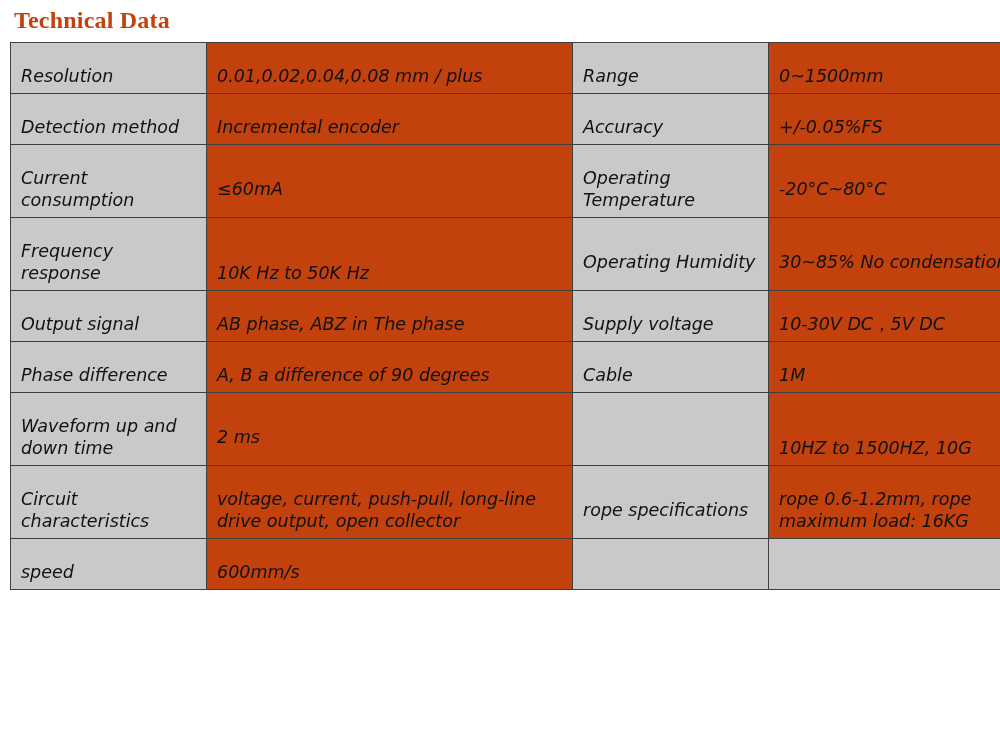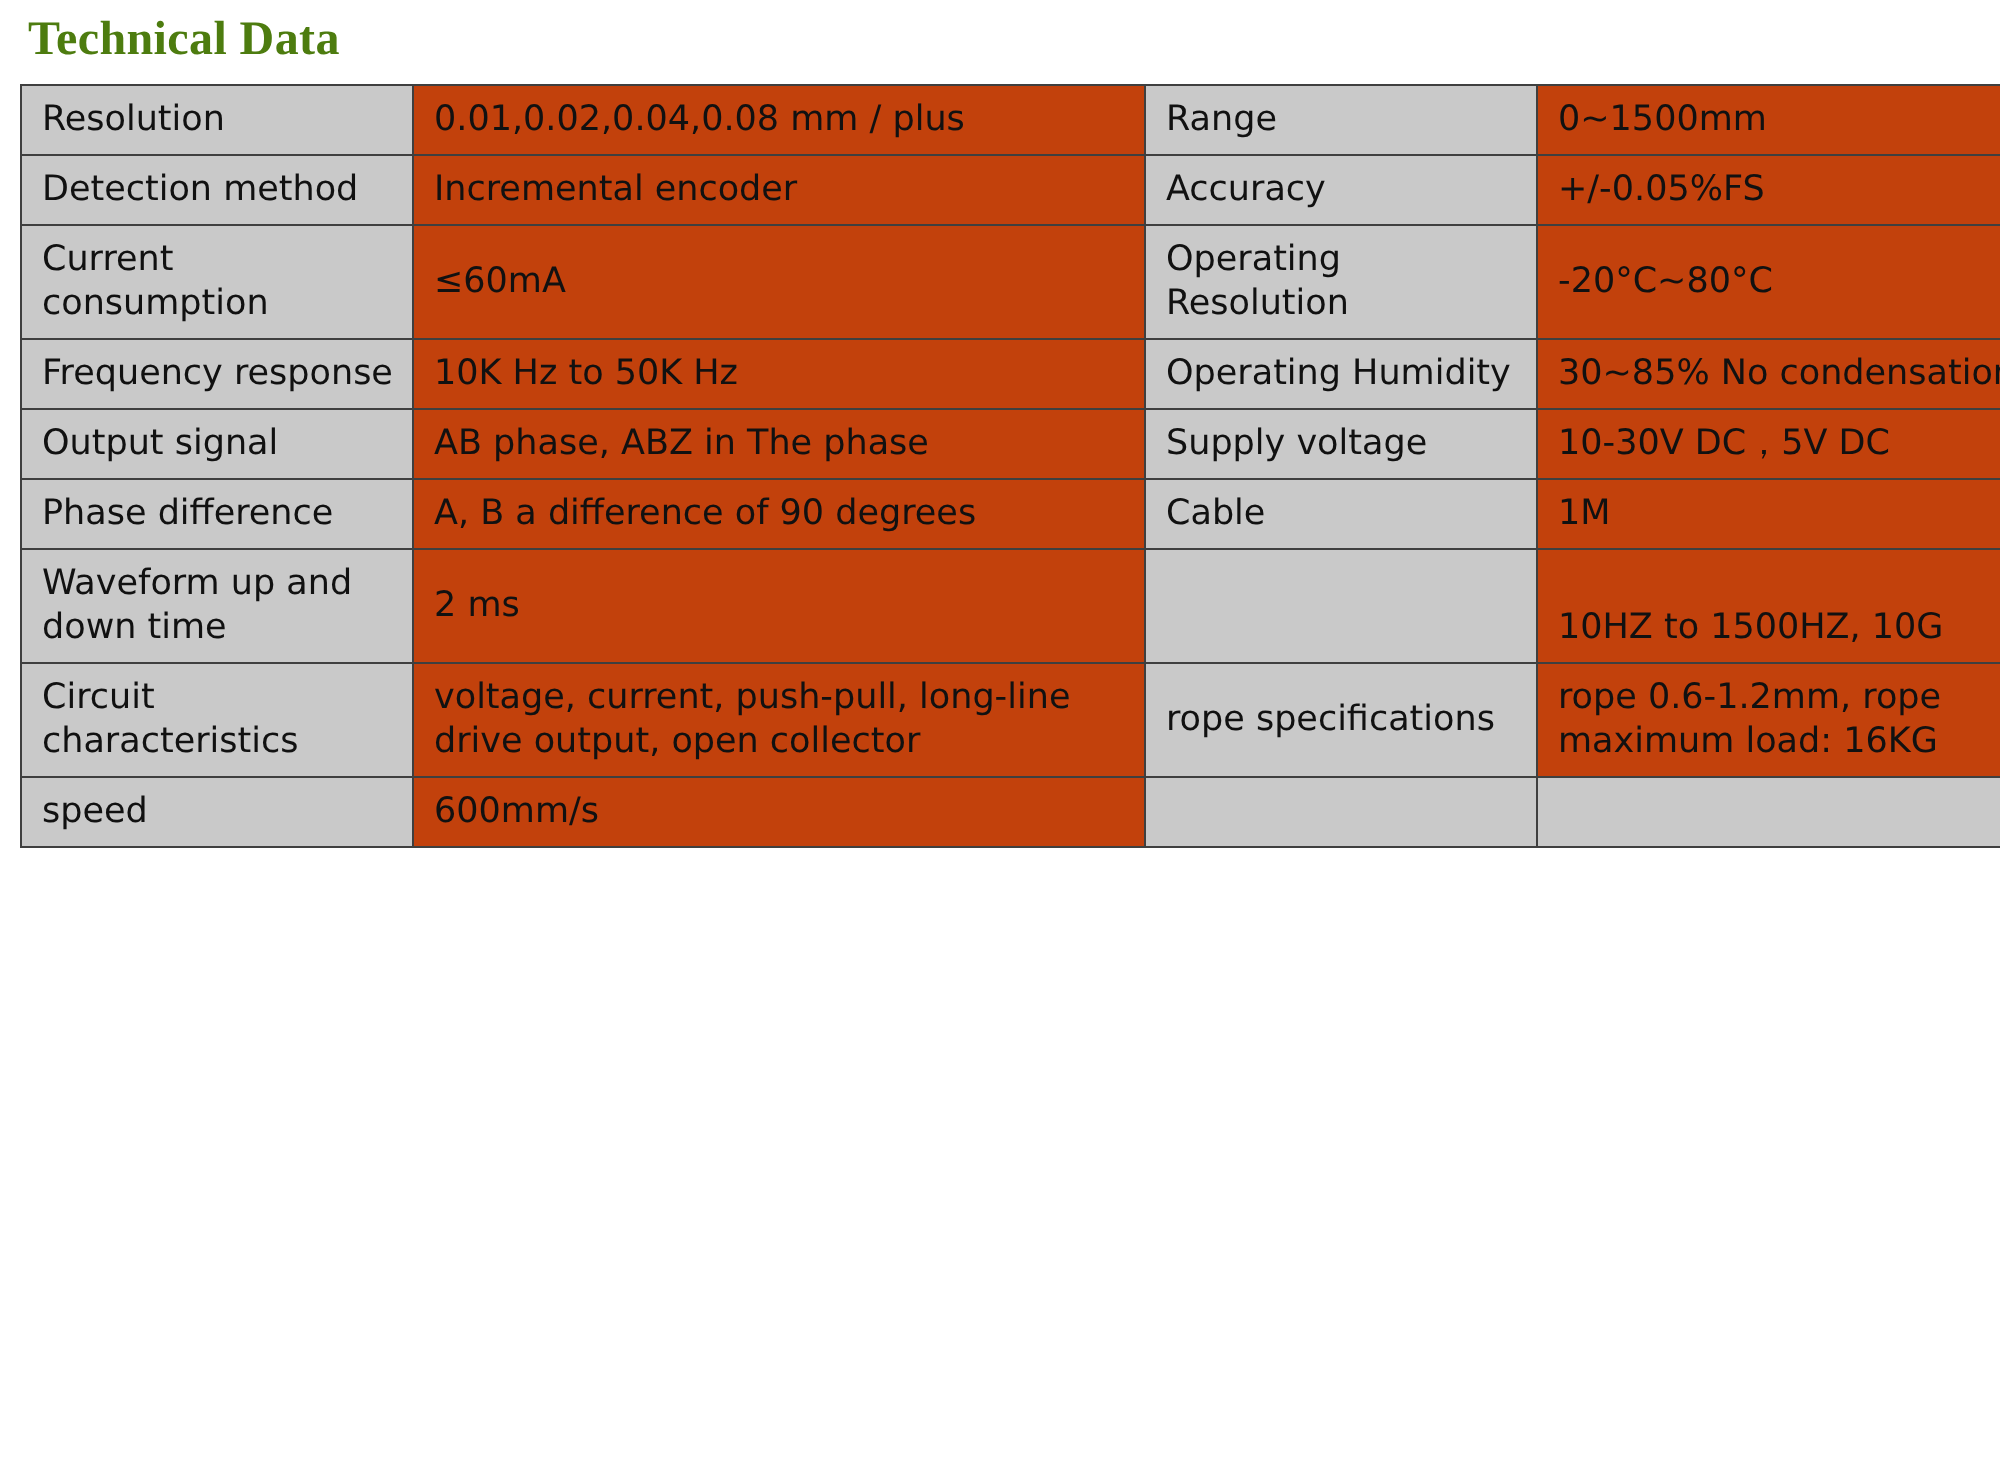--- a/index.html
+++ b/index.html
@@ -19,39 +19,40 @@
     width: 1000px;
     height: 732px;
     box-sizing: border-box;
     padding: 0 6px;
   }
   .doc-title {
     font-family: "Liberation Serif", serif;
     font-weight: bold;
     font-size: 24px;
     line-height: 28px;
-    color: #4d7c0f;
+    color: #c2410c;
     padding: 6px 0 8px 8px;
     letter-spacing: 0.2px;
   }
   table.spec {
     border-collapse: collapse;
     width: 988px;
     margin: 0 0 0 4px;
     table-layout: fixed;
   }
   table.spec td {
     border: 1px solid #3f3f3f;
     font-size: 17.5px;
     line-height: 22px;
     color: #111111;
     vertical-align: middle;
-    padding: 6px 8px 6px 10px;
+    padding: 22px 8px 6px 10px;
     box-sizing: border-box;
     word-wrap: break-word;
+    font-style: italic;
   }
   td.label {
     background: #c9c9c9;
   }
   td.value {
     background: #c2410c;
   }
   td.empty {
     background: #c9c9c9;
   }
@@ -88,21 +89,21 @@
       </tr>
       <tr>
         <td class="label c1">Detection method</td>
         <td class="value c2">Incremental encoder</td>
         <td class="label c3">Accuracy</td>
         <td class="value c4">+/-0.05%FS</td>
       </tr>
       <tr>
         <td class="label c1 two-line mid-pad">Current consumption</td>
         <td class="value c2 mid-pad">≤60mA</td>
-        <td class="label c3 two-line mid-pad">Operating Resolution</td>
+        <td class="label c3 two-line mid-pad">Operating Temperature</td>
         <td class="value c4 mid-pad">-20°C~80°C</td>
       </tr>
       <tr>
         <td class="label c1 mid-pad" style="vertical-align:bottom;">Frequency response</td>
         <td class="value c2 mid-pad" style="vertical-align:bottom;">10K Hz to 50K Hz</td>
         <td class="label c3 two-line mid-pad">Operating Humidity</td>
         <td class="value c4 two-line mid-pad">30~85% No condensation</td>
       </tr>
       <tr>
         <td class="label c1 big">Output signal</td>

